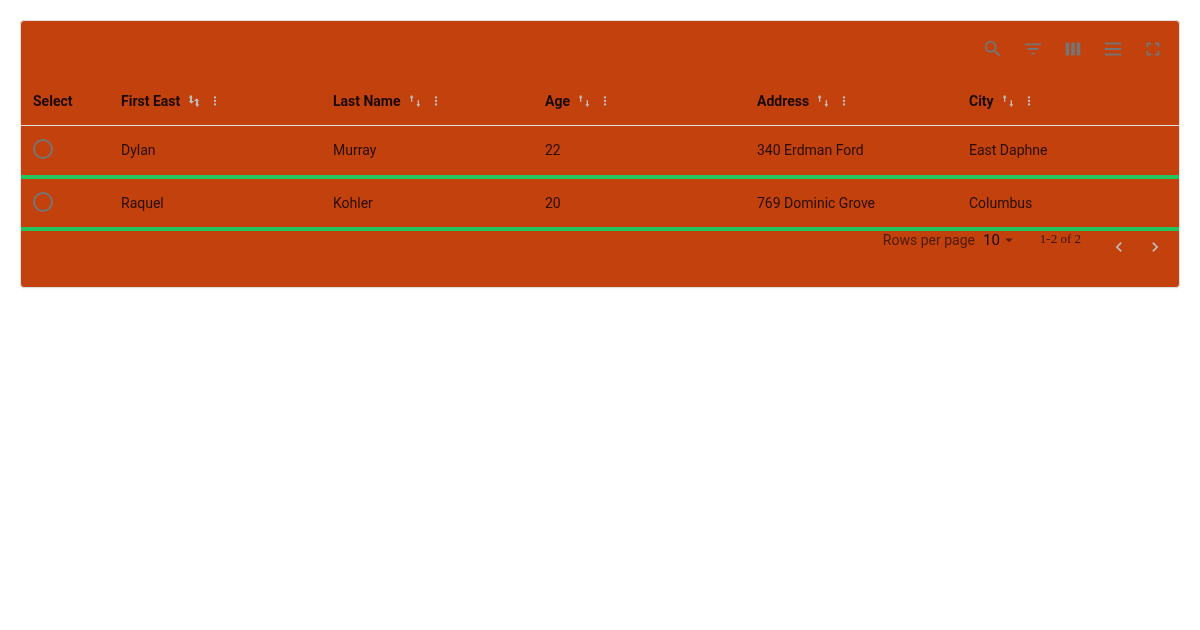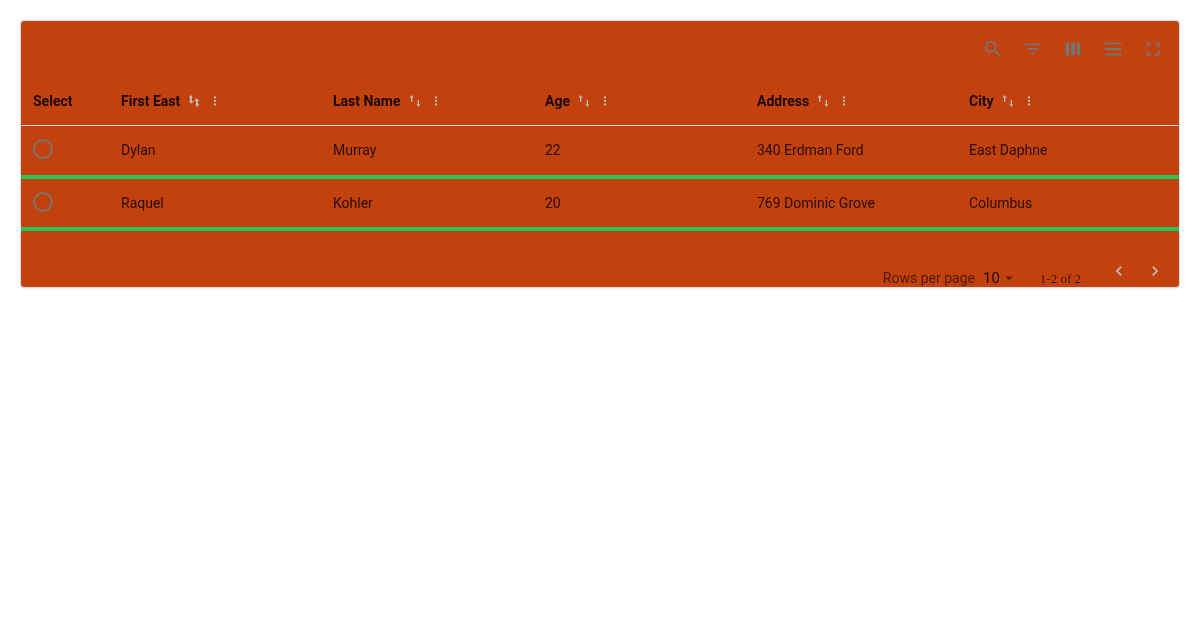--- a/index.html
+++ b/index.html
@@ -106,21 +106,21 @@
       height: 20px;
       border: 2px solid #757575;
       border-radius: 50%;
       display: inline-block;
       cursor: pointer;
     }
 
     .footer {
       display: flex;
       justify-content: flex-end;
-      align-items: flex-end;
+      align-items: flex-start;
       height: 56px;
       padding: 0 8px;
       color: rgba(0,0,0,0.6);
       font-size: 14px;
       gap: 22px;
     }
     .rows-per-page {
       display: flex;
       align-items: center;
       gap: 8px;

